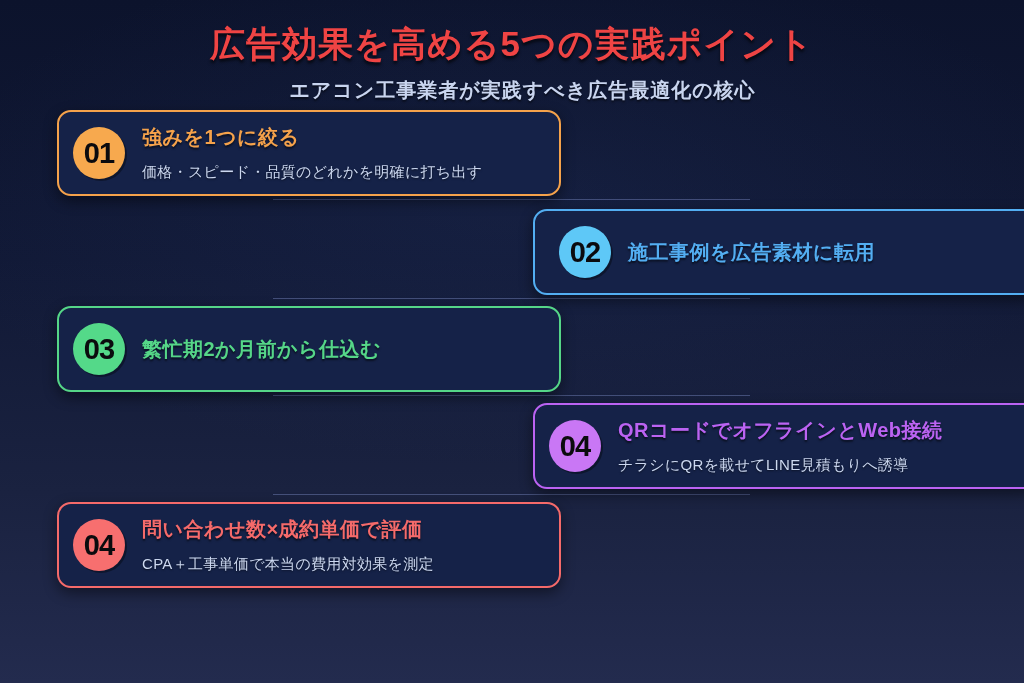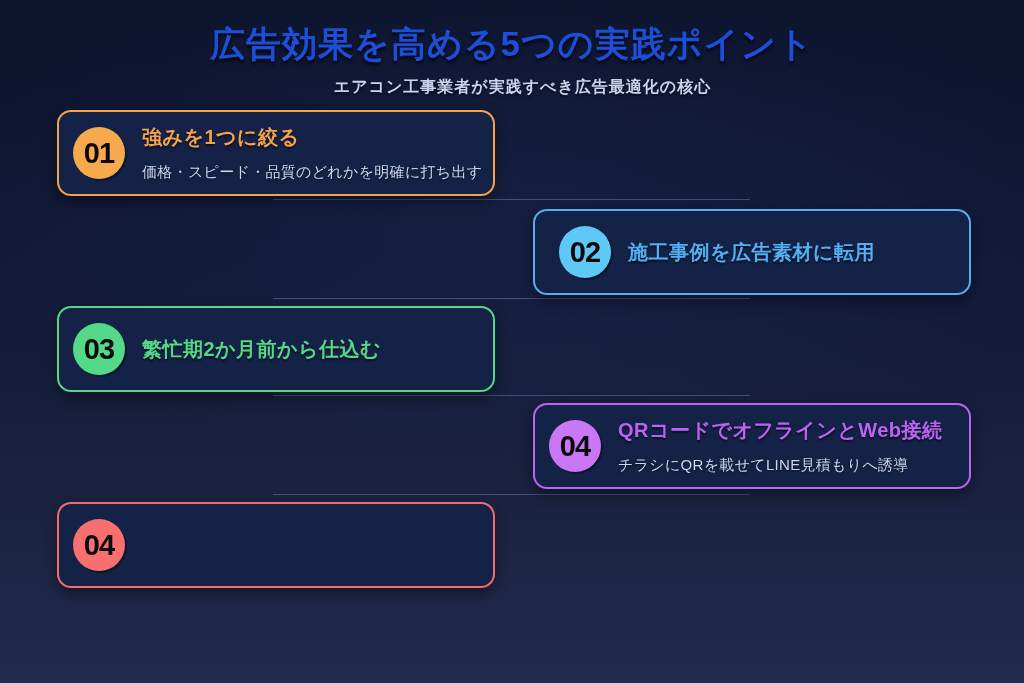--- a/index.html
+++ b/index.html
@@ -10,37 +10,37 @@
     background:
       radial-gradient(ellipse 900px 400px at 50% 30%, rgba(45,65,120,0.18), rgba(0,0,0,0) 65%),
       linear-gradient(180deg, #0c132c 0%, #111936 38%, #1a2240 72%, #232b4e 100%);
   }
 
   .header { position: absolute; top: 0; left: 0; width: 1024px; text-align: center; }
   .page-title {
     margin-top: 21px;
     font-size: 35px;
     font-weight: 900;
-    color: #1d4ed8;
+    color: #ef4444;
     letter-spacing: 1px;
     text-shadow: 0 3px 3px rgba(0,0,0,0.65);
   }
   .page-subtitle {
     margin-top: 9px;
-    font-size: 16px;
+    font-size: 20px;
     font-weight: 600;
     color: #c9d5ef;
     letter-spacing: 1px;
     text-shadow: 0 2px 2px rgba(0,0,0,0.5);
     margin-left: 21px;
   }
 
   .card {
     position: absolute;
-    width: 438px;
+    width: 504px;
     height: 86px;
     background: #152248;
     border: 2.5px solid var(--accent);
     border-radius: 14px;
     display: flex;
     align-items: center;
     padding: 0 14px;
     gap: 17px;
     box-shadow: 0 5px 14px rgba(0,0,0,0.45);
   }
@@ -134,13 +134,17 @@
 <div class="card pos-4" style="--accent: #bb63f2; --badge: #c977f5;">
   <div class="badge">04</div>
   <div class="card-text">
     <div class="card-title">QRコードでオフラインとWeb接続</div>
     <div class="card-desc">チラシにQRを載せてLINE見積もりへ誘導</div>
   </div>
 </div>
 
 <div class="card pos-5" style="--accent: #f56a6a; --badge: #f76f6f;">
   <div class="badge">04</div>
+  <div class="card-text">
+    <div class="card-title">問い合わせ数×成約単価で評価</div>
+    <div class="card-desc">CPA＋工事単価で本当の費用対効果を測定</div>
+  </div>
 </div>
 
 </body></html>

